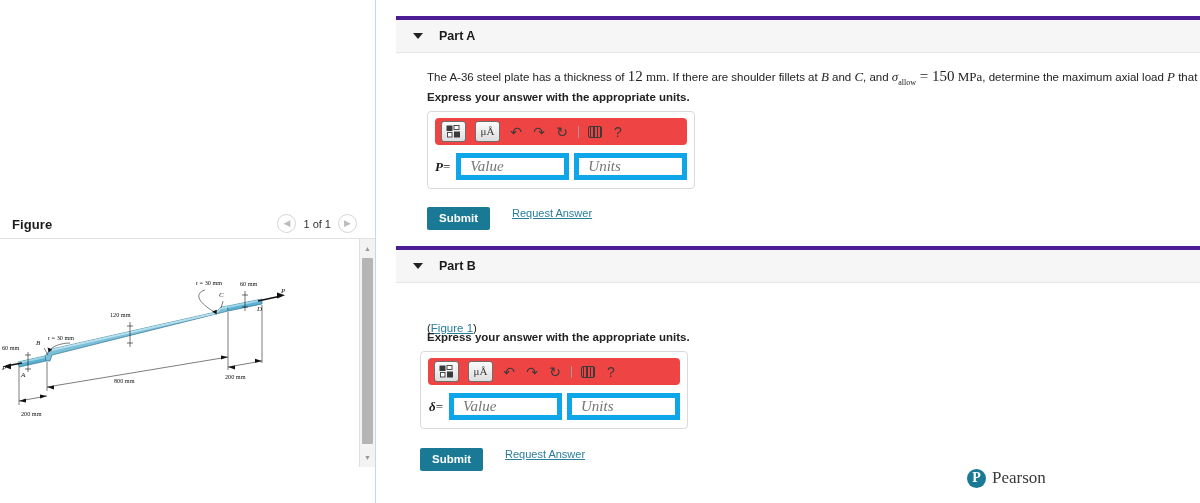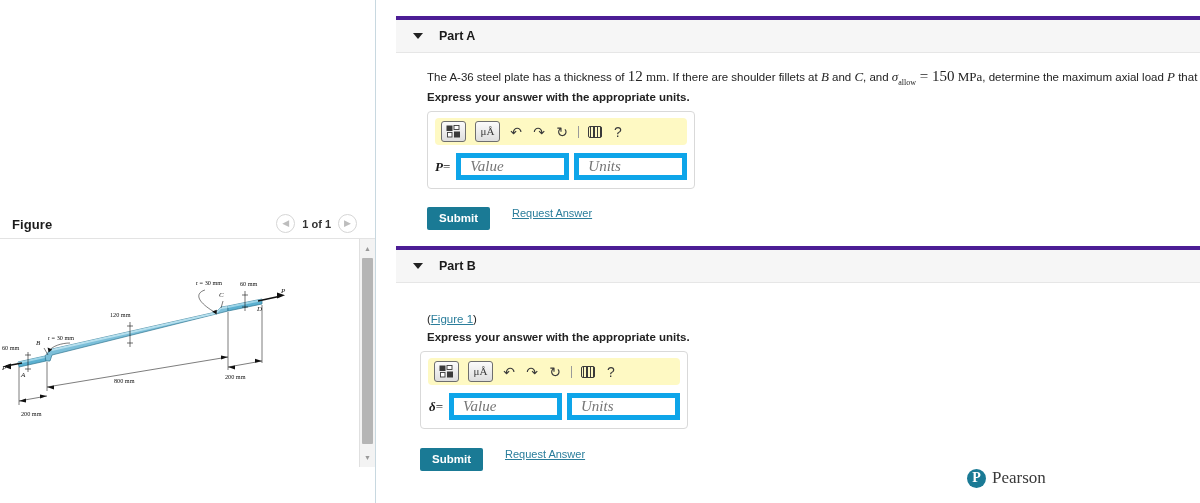--- a/index.html
+++ b/index.html
@@ -34,21 +34,21 @@
   .pager {
     position: absolute; right: 18px; top: 214px;
     display: flex; align-items: center; gap: 7px;
   }
   .pager-btn {
     width: 17px; height: 17px; border-radius: 50%;
     border: 1px solid #d6d6d6; background: #fff;
     display: flex; align-items: center; justify-content: center;
     color: #bdbdbd; font-size: 9px; line-height: 1;
   }
-  .pager-label { font-size: 11px; color: #333; font-weight: bold; }
+  .pager-label { font-size: 11px; color: #333; }
 
   .figure-body {
     position: absolute; left: 0; top: 238px;
     width: 375px; height: 228px;
     border-top: 1px solid #e3e3e3;
     background: #fff;
     overflow: hidden;
   }
   
   .fig-scrollbar {
@@ -113,21 +113,21 @@
   
   .answer-box {
     position: absolute; left: 50px;
     width: 268px;
     border: 1px solid #d9d9d9; border-radius: 4px;
     background: #fff;
     box-sizing: border-box;
     padding: 6px 7px 8px 7px;
   }
   .answer-toolbar {
-    background: #fef9c3; border-radius: 4px;
+    background: #ef4444; border-radius: 4px;
     height: 27px; display: flex; align-items: center;
     padding: 0 6px; gap: 9px;
     box-sizing: border-box;
   }
   .tb-btn {
     width: 25px; height: 21px;
     border: 1px solid #6e6e6e; border-radius: 3px;
     background: linear-gradient(#fbfbfb, #dedede);
     display: flex; align-items: center; justify-content: center;
     box-sizing: border-box;
@@ -367,21 +367,21 @@
     <div class="submit-row" style="top:207px;">
       <button class="submit-btn">Submit</button>
       <span class="request-answer">Request Answer</span>
     </div>
 
     <div class="part-header" style="top:246px;">
       <div class="caret"></div>
       <span class="part-title">Part B</span>
     </div>
 
-    <div class="qtext" style="top:311px;text-align:right;">(<span class="fig-link">Figure 1</span>)</div>
+    <div class="qtext" style="top:320px;text-align:right;">(<span class="fig-link">Figure 1</span>)</div>
 
     <div class="qtext bold-line" style="top:329px;">Express your answer with the appropriate units.</div>
 
     <div class="answer-box" style="top:351px; left:43px;">
       <div class="answer-toolbar">
         <div class="tb-btn">
           <svg width="15" height="13" viewBox="0 0 15 13">
             <rect x="0.5" y="0.5" width="6" height="5.5" fill="#3a3a3a"></rect>
             <rect x="8" y="0.5" width="5" height="4" fill="#fff" stroke="#3a3a3a" stroke-width="0.9"></rect>
             <rect x="8" y="6.5" width="6" height="6" fill="#3a3a3a"></rect>

